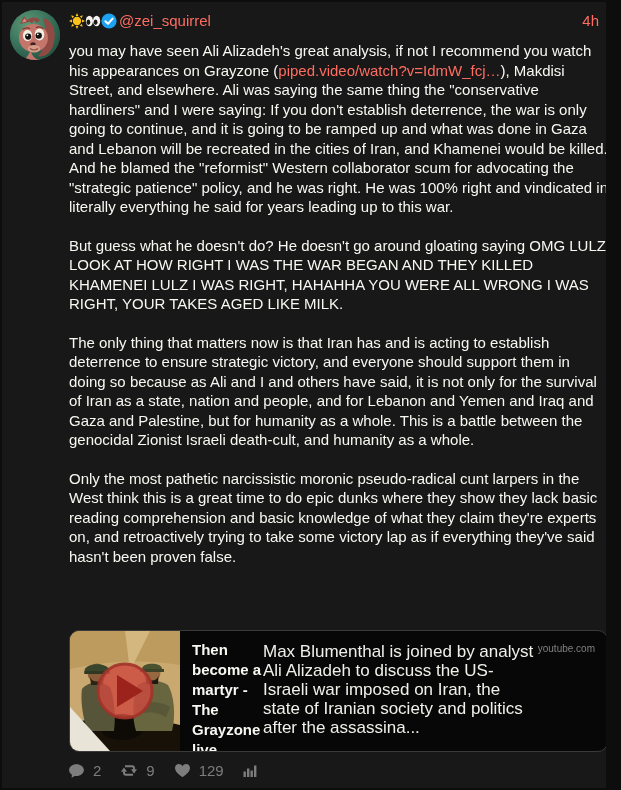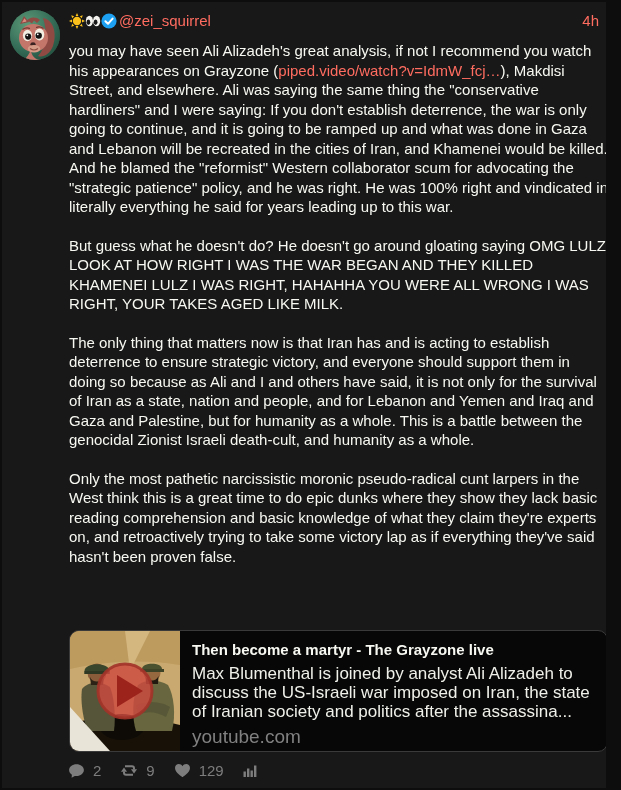--- a/index.html
+++ b/index.html
@@ -30,24 +30,24 @@
   .tweet-text p{margin:0 0 19px 0;}
   .tweet-text p:last-child{margin-bottom:0;}
   .tweet-link{color:#ff6c60;text-decoration:none;cursor:pointer;}
   .video-card{
     position:absolute;left:67px;top:628px;width:537px;height:120px;
     background:#070707;border:1px solid #3a3a3a;border-radius:10px;
     display:flex;overflow:hidden;cursor:pointer;
   }
   .thumb{width:110px;min-width:110px;height:100%;position:relative;}
   .thumb svg{display:block;width:100%;height:100%;}
-  .card-body{padding:7px 12px 6px 12px;display:flex;flex-direction:column;overflow:hidden;}
+  .card-body{padding:7px 12px 6px 12px;display:flex;flex-direction:row;overflow:hidden;}
   .card-title{font-weight:bold;font-size:15px;color:#f8f8f2;line-height:20px;margin-top:2px;}
   .card-desc{font-size:17px;color:#f0f0ea;line-height:19px;margin-top:4px;}
-  .card-dest{font-size:19px;color:#808080;margin-top:5px;}
+  .card-dest{font-size:10px;color:#808080;margin-top:5px;}
   .stats-row{
     position:absolute;left:66px;top:760px;display:flex;align-items:center;gap:19px;
     color:#7d7d7d;font-size:15px;
   }
   .stat{display:flex;align-items:center;gap:8px;cursor:pointer;}
   .stat svg{display:block;}
 </style>
 </head>
 <body>
 

